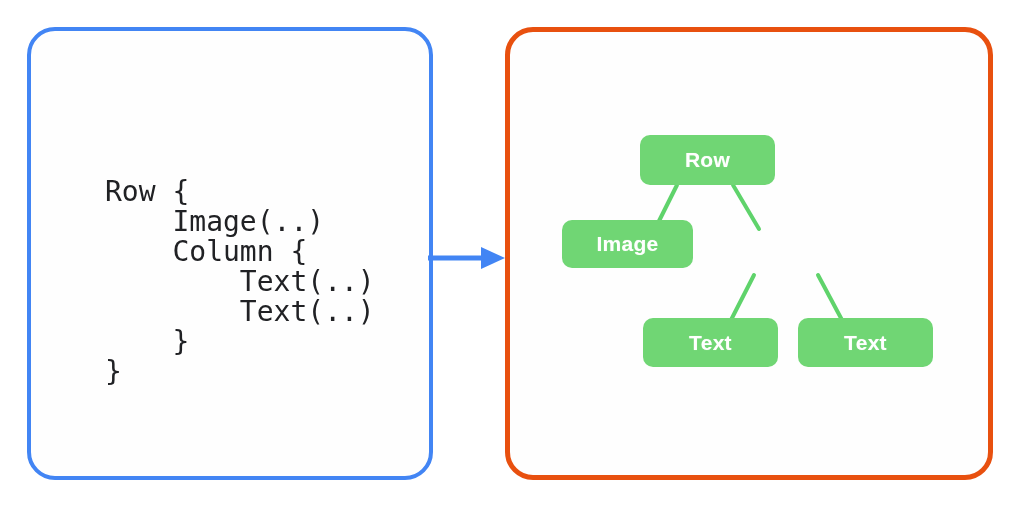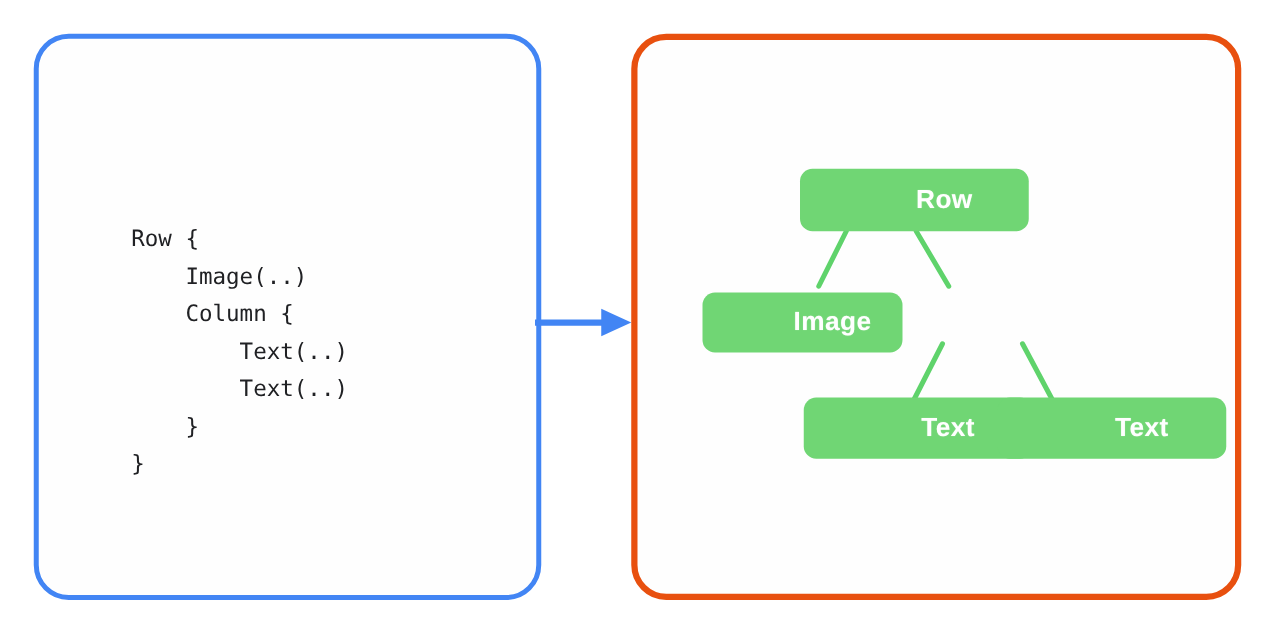--- a/index.html
+++ b/index.html
@@ -34,21 +34,21 @@
     width: 488px;
     height: 453px;
     border: 5px solid #E8500F;
   }
   pre.code {
     position: absolute;
     left: 74px;
     top: 146px;
     margin: 0;
     font-family: "DejaVu Sans Mono", "Liberation Mono", monospace;
-    font-size: 18px;
+    font-size: 28px;
     line-height: 30px;
     color: #202124;
     white-space: pre;
   }
   .arrow-svg {
     position: absolute;
     left: 426px;
     top: 242px;
     width: 82px;
     height: 32px;
@@ -65,24 +65,23 @@
     background: #70D674;
     border-radius: 10px;
     color: #ffffff;
     font-weight: bold;
     font-size: 21px;
     letter-spacing: 0.3px;
     display: flex;
     align-items: center;
     justify-content: center;
     text-shadow: 0 0 1px rgba(255,255,255,0.4);
-    padding-left: 48px;
   }
   .node-row    { left: 130px; top: 103px; width: 135px; height: 50px; }
-  .node-image  { left:  52px; top: 202px; width: 112px; height: 48px; }
+  .node-image  { left:  52px; top: 188px; width: 131px; height: 48px; }
   .node-column { left: 208px; top: 195px; width: 135px; height: 48px; }
   .node-text1  { left: 133px; top: 286px; width: 135px; height: 49px; }
   .node-text2  { left: 288px; top: 286px; width: 135px; height: 49px; }
 </style>
 </head>
 <body>
 
 <div class="canvas">
 
   <div class="panel code-panel">

